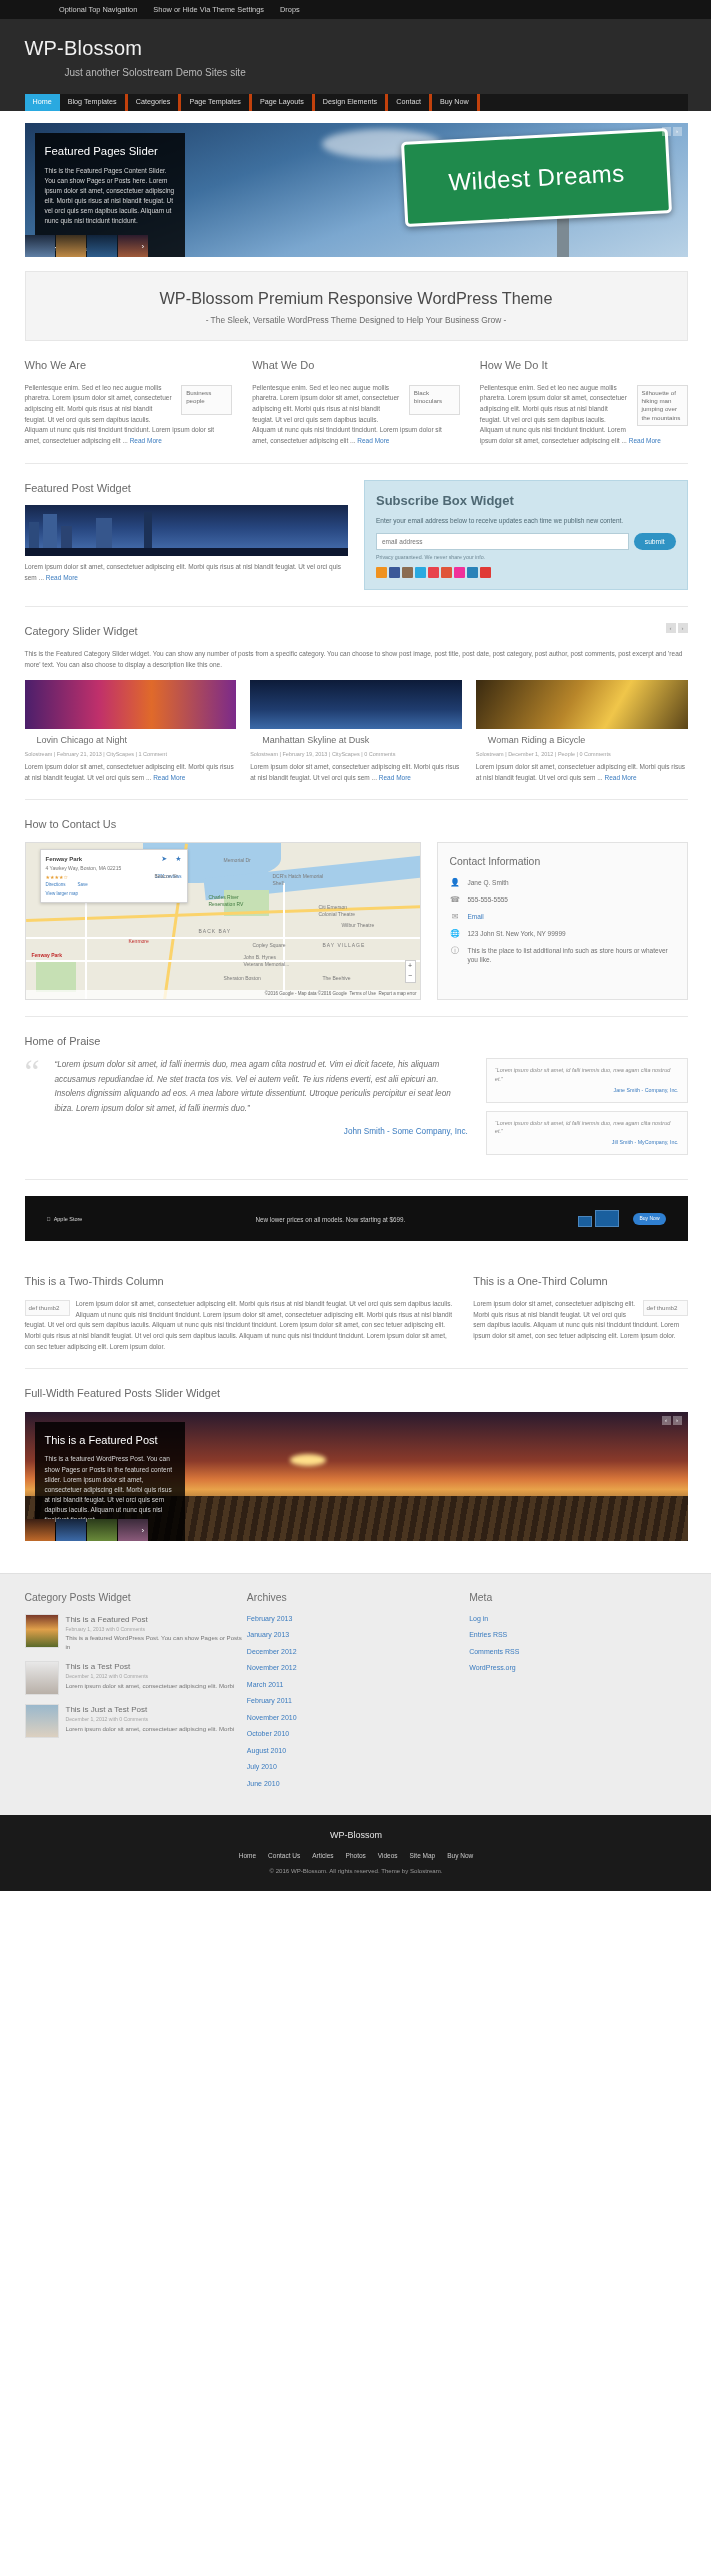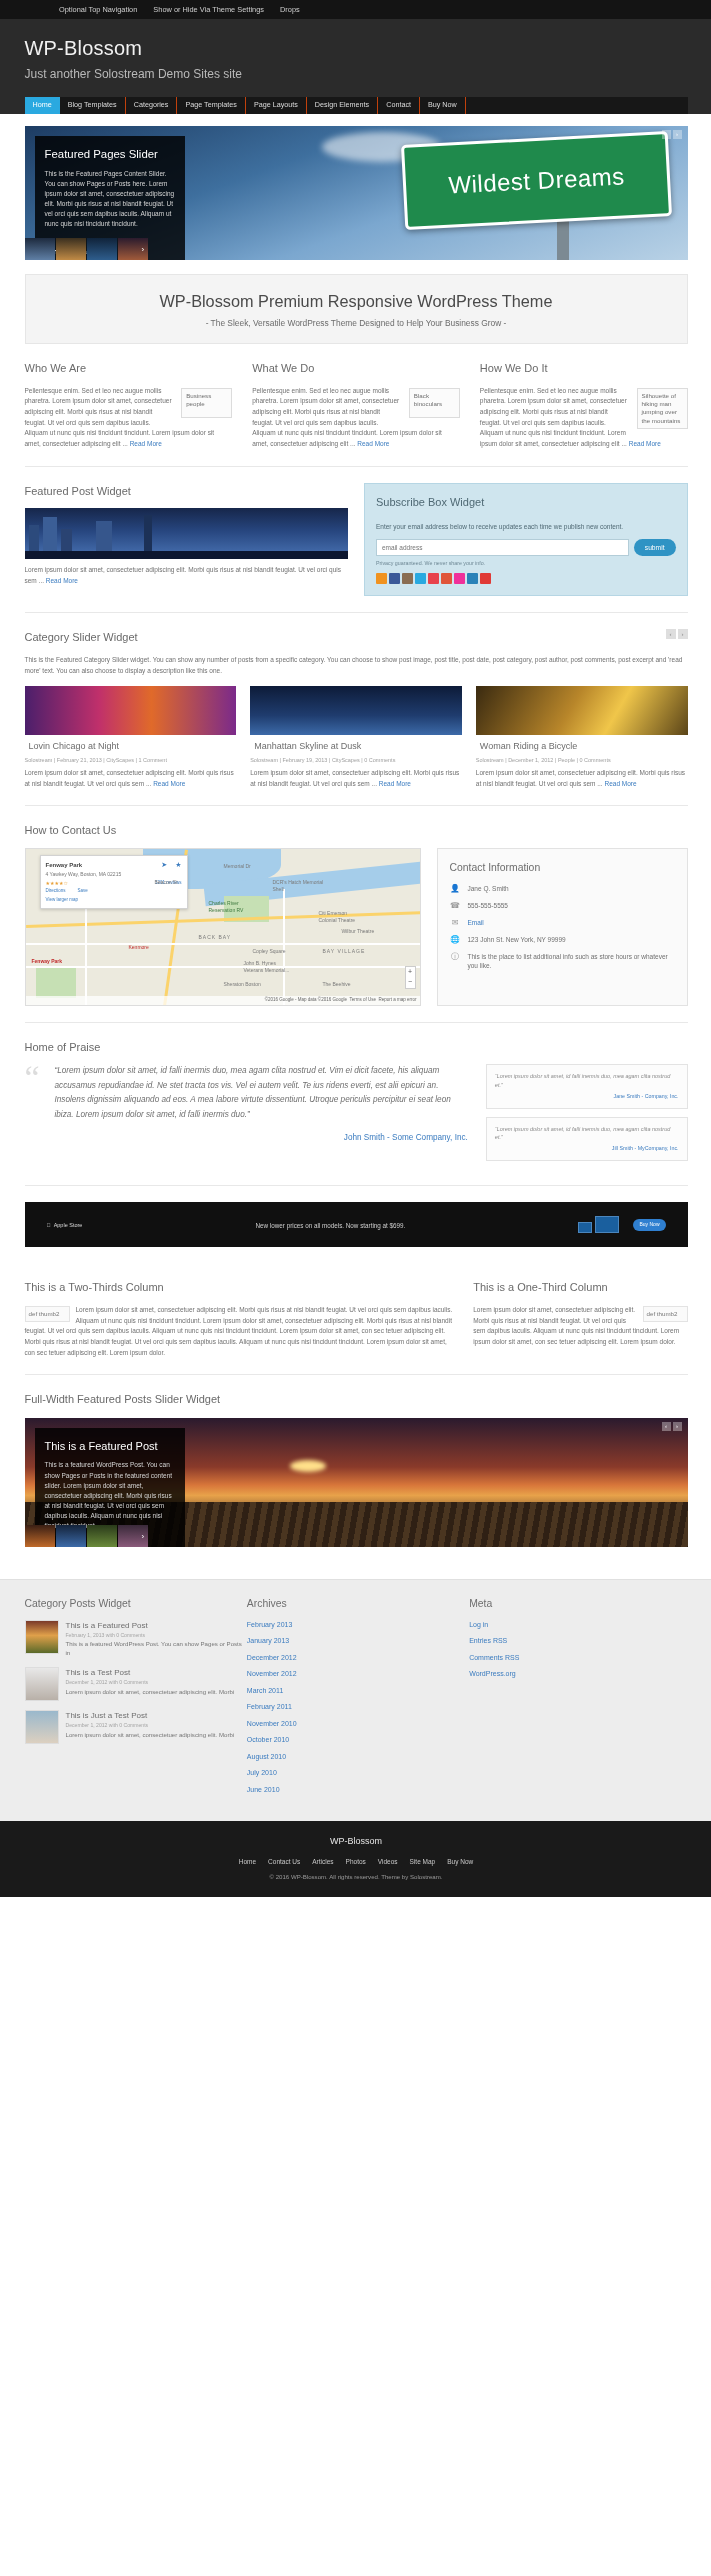--- a/index.html
+++ b/index.html
@@ -14,29 +14,29 @@
   .wrap { width: 663px; margin: 0 auto; }
 
   
   .topbar { background: #141414; height: 19px; display: flex; align-items: center; }
   .topbar ul { list-style: none; display: flex; margin-left: 59px; }
   .topbar li { color: #cfcfcf; font-size: 7.4px; margin-right: 16px; }
 
   
   .header { background: #2b2b2b; padding: 14px 0 0 0; }
   .site-title { color: #f2f2f2; font-size: 20px; font-weight: normal; letter-spacing: 0.2px; }
-  .site-desc { color: #b9b9b9; font-size: 12px; margin-top: 2px; }
+  .site-desc { color: #b9b9b9; font-size: 10px; margin-top: 2px; margin-left: 40px; }
   .header-inner { padding-bottom: 14px; }
 
   
   .navbar { background: #171717; height: 17px; display: flex; align-items: stretch; }
   .navbar ul { list-style: none; display: flex; }
   .navbar li {
     color: #dcdcdc; font-size: 7.2px; display: flex; align-items: center;
-    padding: 0 8px; border-right: 1px solid #c2410c;
+    padding: 0 8px; border-right: 3px solid #c2410c;
   }
   .navbar li.active { background: #2aa9e0; color: #fff; border-right: none; }
 
   
   .slider {
     position: relative; height: 134px; margin-top: 12px;
     background: linear-gradient(160deg,#1d3c63 0%,#3e6f9e 35%,#7ba7cf 60%,#b9d2e6 100%);
     overflow: hidden;
   }
   .sky-cloud { position:absolute; border-radius:50%; background:rgba(255,255,255,.55); filter: blur(3px); }
@@ -82,21 +82,21 @@
     font-size: 6.2px; padding: 3px 4px; line-height:1.35;
   }
 
   
   .wrow { display:flex; gap: 16px; }
   .wrow > div { flex: 1; }
   .img-city { height: 51px; background: linear-gradient(180deg,#16264a 0%,#27467f 45%,#4a74b5 100%); position:relative; overflow:hidden;}
   .img-ice { height: 51px; background: linear-gradient(140deg,#cfdde4 0%,#9fb7c3 40%,#33434b 85%); position:relative; }
   .blob { position:absolute; background:#10161a; border-radius:45% 55% 50% 50%; }
   .subscribe { background:#cfe5ee; border:1px solid #b6d6e4; padding: 10px 11px 11px; }
-  .subscribe h3 { font-size: 11px; color:#4f6974; font-weight:normal; margin-bottom:12px; }
+  .subscribe h3 { font-size: 13px; color:#4f6974; font-weight:bold; margin-bottom:6px; }
   .subscribe p { font-size: 6.5px; color:#4f6974; line-height:1.55; }
   .subform { display:flex; margin-top: 7px; gap: 5px; }
   .subform input {
     flex:1; border:1px solid #b3cdd8; background:#fff; padding: 4px 5px; font-size: 6.5px;
     color:#9aa8ae; font-family:"Liberation Sans", sans-serif;
   }
   .subform button {
     background:#2f93c4; color:#fff; border:none; border-radius: 9px; padding: 0 11px;
     font-size: 6.7px; font-family:"Liberation Sans", sans-serif; cursor:pointer;
   }
@@ -107,21 +107,21 @@
   
   .catslider-head { display:flex; justify-content:space-between; align-items:flex-start; }
   .arrows { display:flex; gap:2px; }
   .arrows span {
     width:10px;height:10px;background:#dedede;color:#888;font-size:6px;
     display:flex;align-items:center;justify-content:center;
   }
   .catposts { display:flex; gap: 14px; margin-top: 10px; }
   .catposts > div { flex:1; }
   .cat-img { height: 49px; }
-  .cat-title { font-size: 9px; color:#6d6d6d; margin: 5px 4px 2px; font-weight:normal;}
+  .cat-title { font-size: 9px; color:#6d6d6d; margin: 5px 12px 2px; font-weight:normal;}
   .cat-meta { font-size: 5.5px; color:#a0a0a0; }
 
   
   .contact-row { display:flex; gap: 16px; margin-top: 8px; }
   .map {
     width: 396px; height: 158px; border:1px solid #ddd; position:relative; overflow:hidden;
     background: #eceade;
   }
   .map .water { position:absolute; background:#a5cdea; }
   .map .road { position:absolute; background:#fff; }

